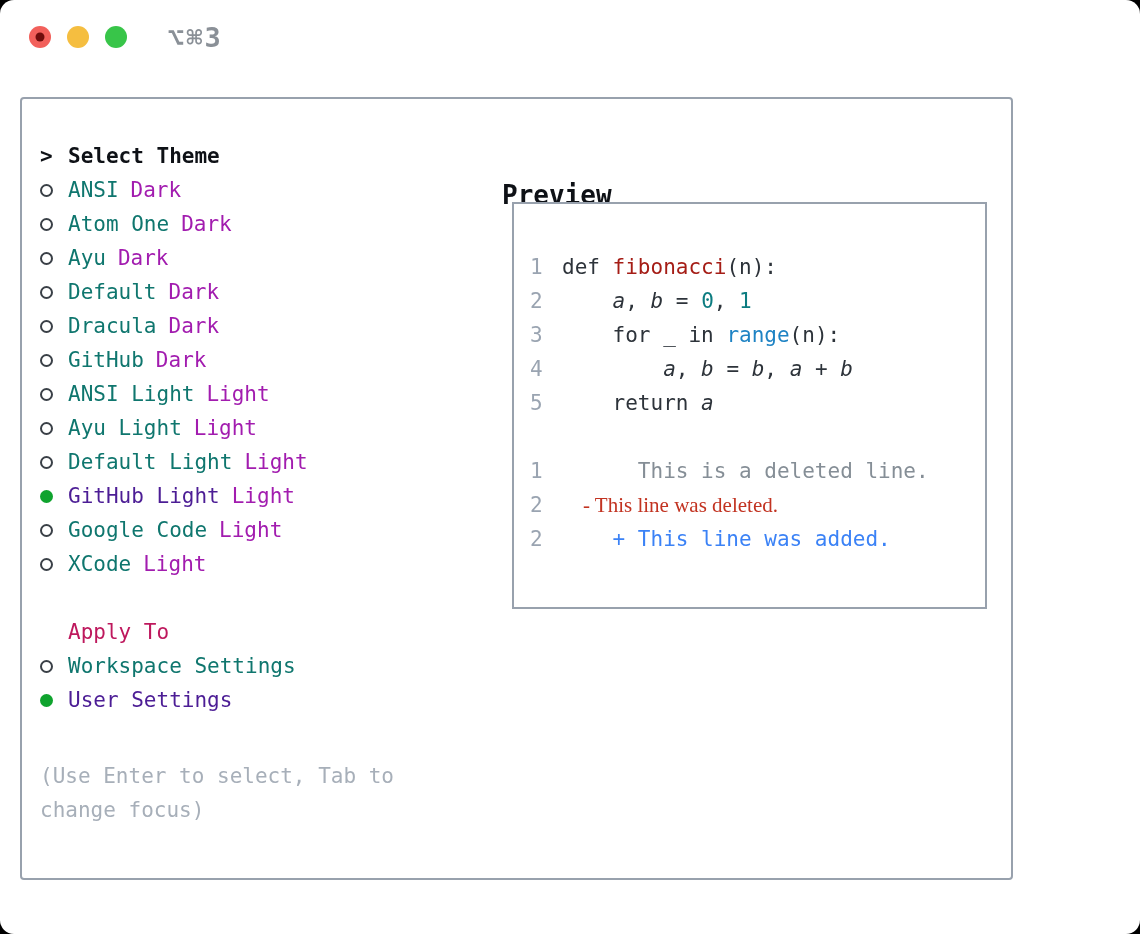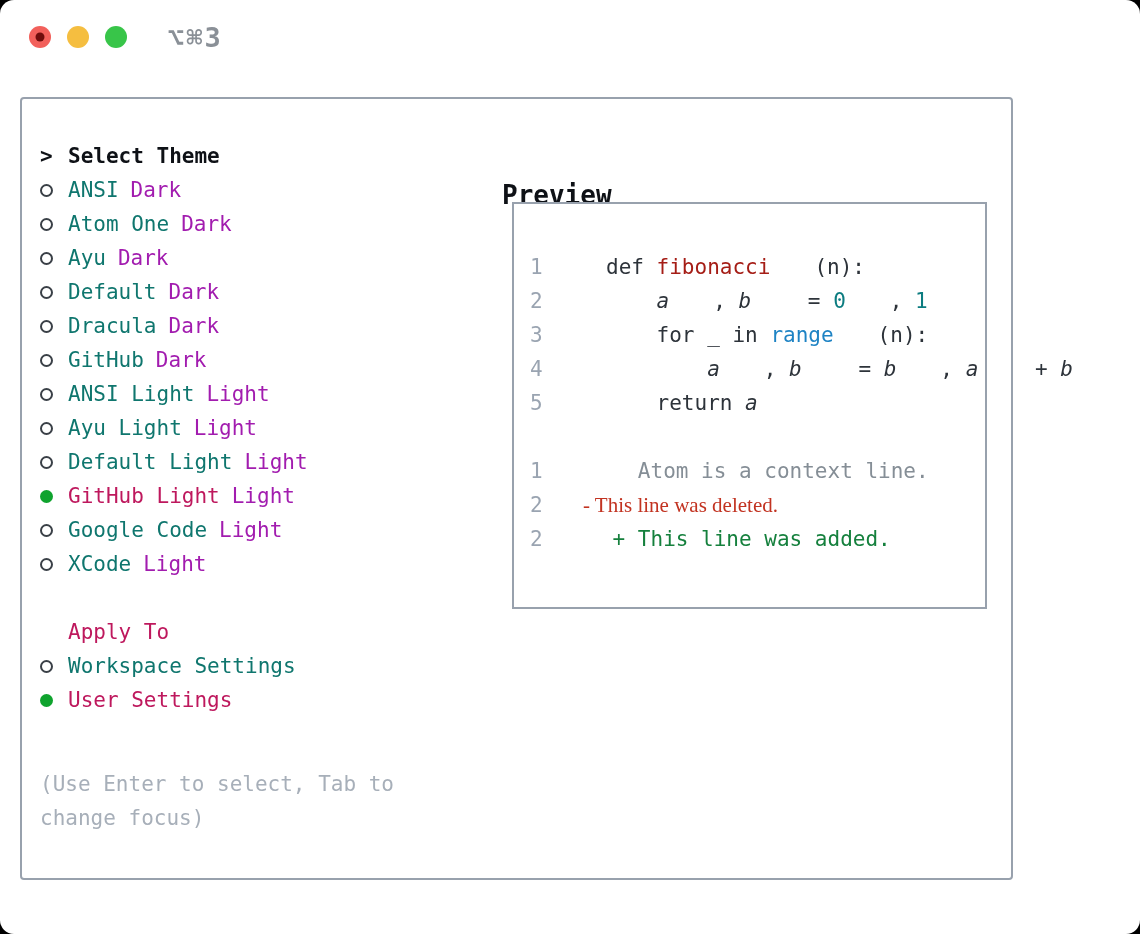--- a/index.html
+++ b/index.html
@@ -18,41 +18,41 @@
 
   
   .left-col{position:absolute;left:18px;top:40px;font-size:21px;color:#2D333A;}
   .row{height:34px;display:flex;align-items:center;white-space:pre;}
   .row .icon-cell{width:28px;display:flex;align-items:center;}
   .radio{width:13px;height:13px;border-radius:50%;border:2px solid #3A4047;box-sizing:border-box;}
   .radio.sel{border:none;background:#0FA32E;}
   .hdr{font-weight:bold;color:#0E1116;}
   .prompt{width:28px;font-weight:bold;color:#0E1116;}
   .item-label{color:#0f766e;}
-  .item-label.sel{color:#be185d;}
+  .item-label.sel{color:#4c1d95;}
   .item-tag{color:#a21caf;margin-left:12px;}
   .spacer{height:34px;}
   .apply-hdr{margin-left:28px;font-weight:normal;color:#be185d;}
-  .hint{margin-top:16px;width:400px;line-height:34px;color:#A7AFB9;white-space:normal;}
+  .hint{margin-top:8px;width:400px;line-height:34px;color:#A7AFB9;white-space:normal;}
 
   
   .preview-hdr{position:absolute;left:480px;top:56px;height:34px;display:flex;align-items:center;
     font-size:26px;font-weight:bold;color:#0E1116;margin-top:23px;}
   .preview-box{position:absolute;left:490px;top:103px;width:471px;height:403px;border:2px solid #98A1AD;background:#fff;}
   .code{position:absolute;left:16px;top:46px;font-size:21px;}
   .cline{height:34px;display:flex;align-items:center;white-space:pre;}
   .ln{width:13px;margin-right:19px;color:#9AA4B1;text-align:left;}
-  .tok-plain{color:#2D333A;margin-left:44px;}
+  .tok-plain{color:#2D333A;}
   .tok-fn{color:#A51D16;}
   .tok-num{color:#0C7C80;}
   .tok-builtin{color:#1E83C4;}
   .tok-var{color:#2D333A;font-style:italic;}
   .tok-ctx{color:#858E96;}
   .tok-del{color:#C23321;font-family:Liberation Serif, serif;}
-  .tok-add{color:#15803d;}
+  .tok-add{color:#3b82f6;}
 </style>
 </head>
 <body>
 
 <div class="window">
 
   <div class="titlebar">
     <div class="lights" id="lights">
         <div class="light" style="background: rgb(242, 96, 91);">
           <div class="dot" style="background: rgb(111, 13, 12);"></div>
@@ -98,20 +98,20 @@
     <div class="preview-hdr">Preview</div>
 
     <div class="preview-box">
       <div class="code" id="code-lines">
           <div class="cline"><span class="ln">1</span><span class="tok-plain">def </span><span class="tok-fn">fibonacci</span><span class="tok-plain">(n):</span></div>
           <div class="cline"><span class="ln">2</span><span class="tok-plain">    </span><span class="tok-var">a</span><span class="tok-plain">, </span><span class="tok-var">b</span><span class="tok-plain"> = </span><span class="tok-num">0</span><span class="tok-plain">, </span><span class="tok-num">1</span></div>
           <div class="cline"><span class="ln">3</span><span class="tok-plain">    for _ in </span><span class="tok-builtin">range</span><span class="tok-plain">(n):</span></div>
           <div class="cline"><span class="ln">4</span><span class="tok-plain">        </span><span class="tok-var">a</span><span class="tok-plain">, </span><span class="tok-var">b</span><span class="tok-plain"> = </span><span class="tok-var">b</span><span class="tok-plain">, </span><span class="tok-var">a</span><span class="tok-plain"> + </span><span class="tok-var">b</span></div>
           <div class="cline"><span class="ln">5</span><span class="tok-plain">    return </span><span class="tok-var">a</span></div>
           <div class="cline"><span class="ln"></span></div>
-          <div class="cline"><span class="ln">1</span><span class="tok-ctx">      Atom is a context line.</span></div>
+          <div class="cline"><span class="ln">1</span><span class="tok-ctx">      This is a deleted line.</span></div>
           <div class="cline"><span class="ln">2</span><span class="tok-del">    - This line was deleted.</span></div>
           <div class="cline"><span class="ln">2</span><span class="tok-add">    + This line was added.</span></div>
         </div>
     </div>
 
   </div>
 </div>
 
 </body></html>

